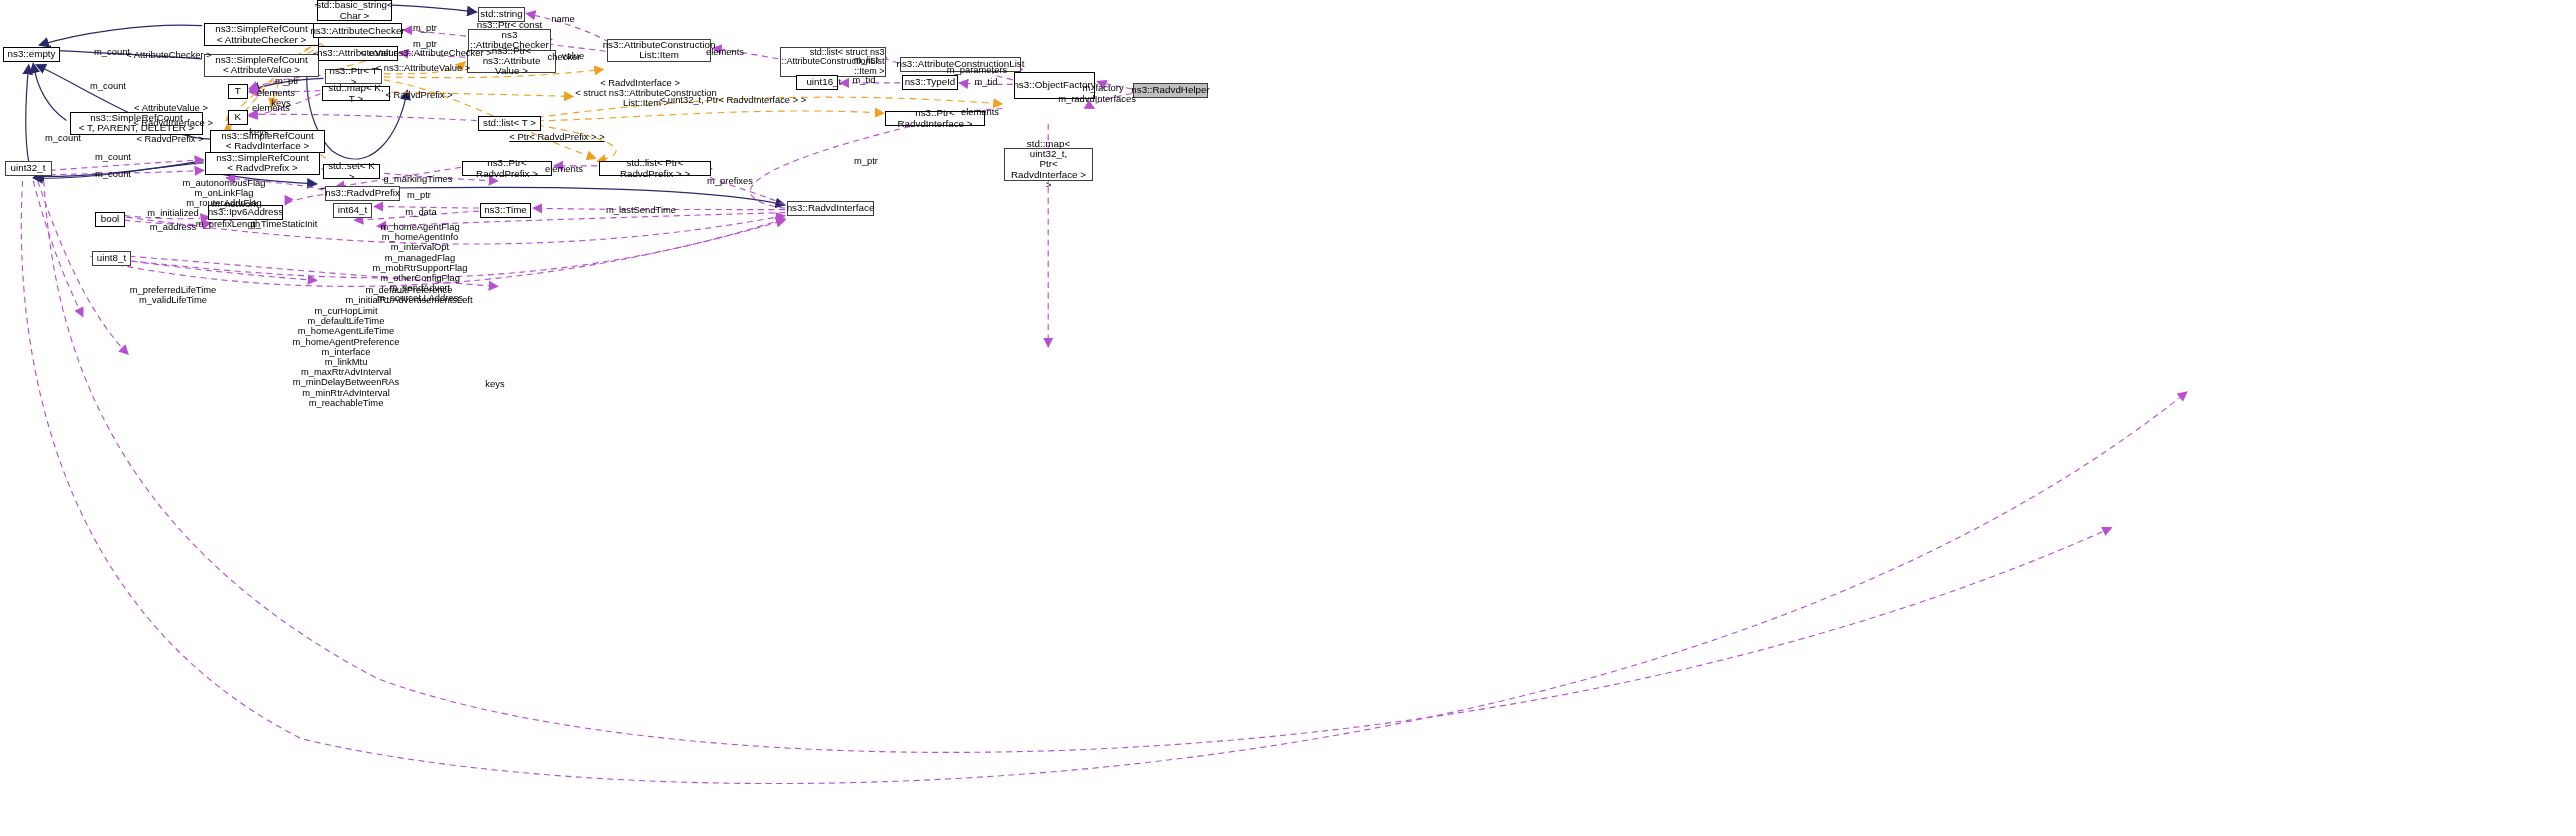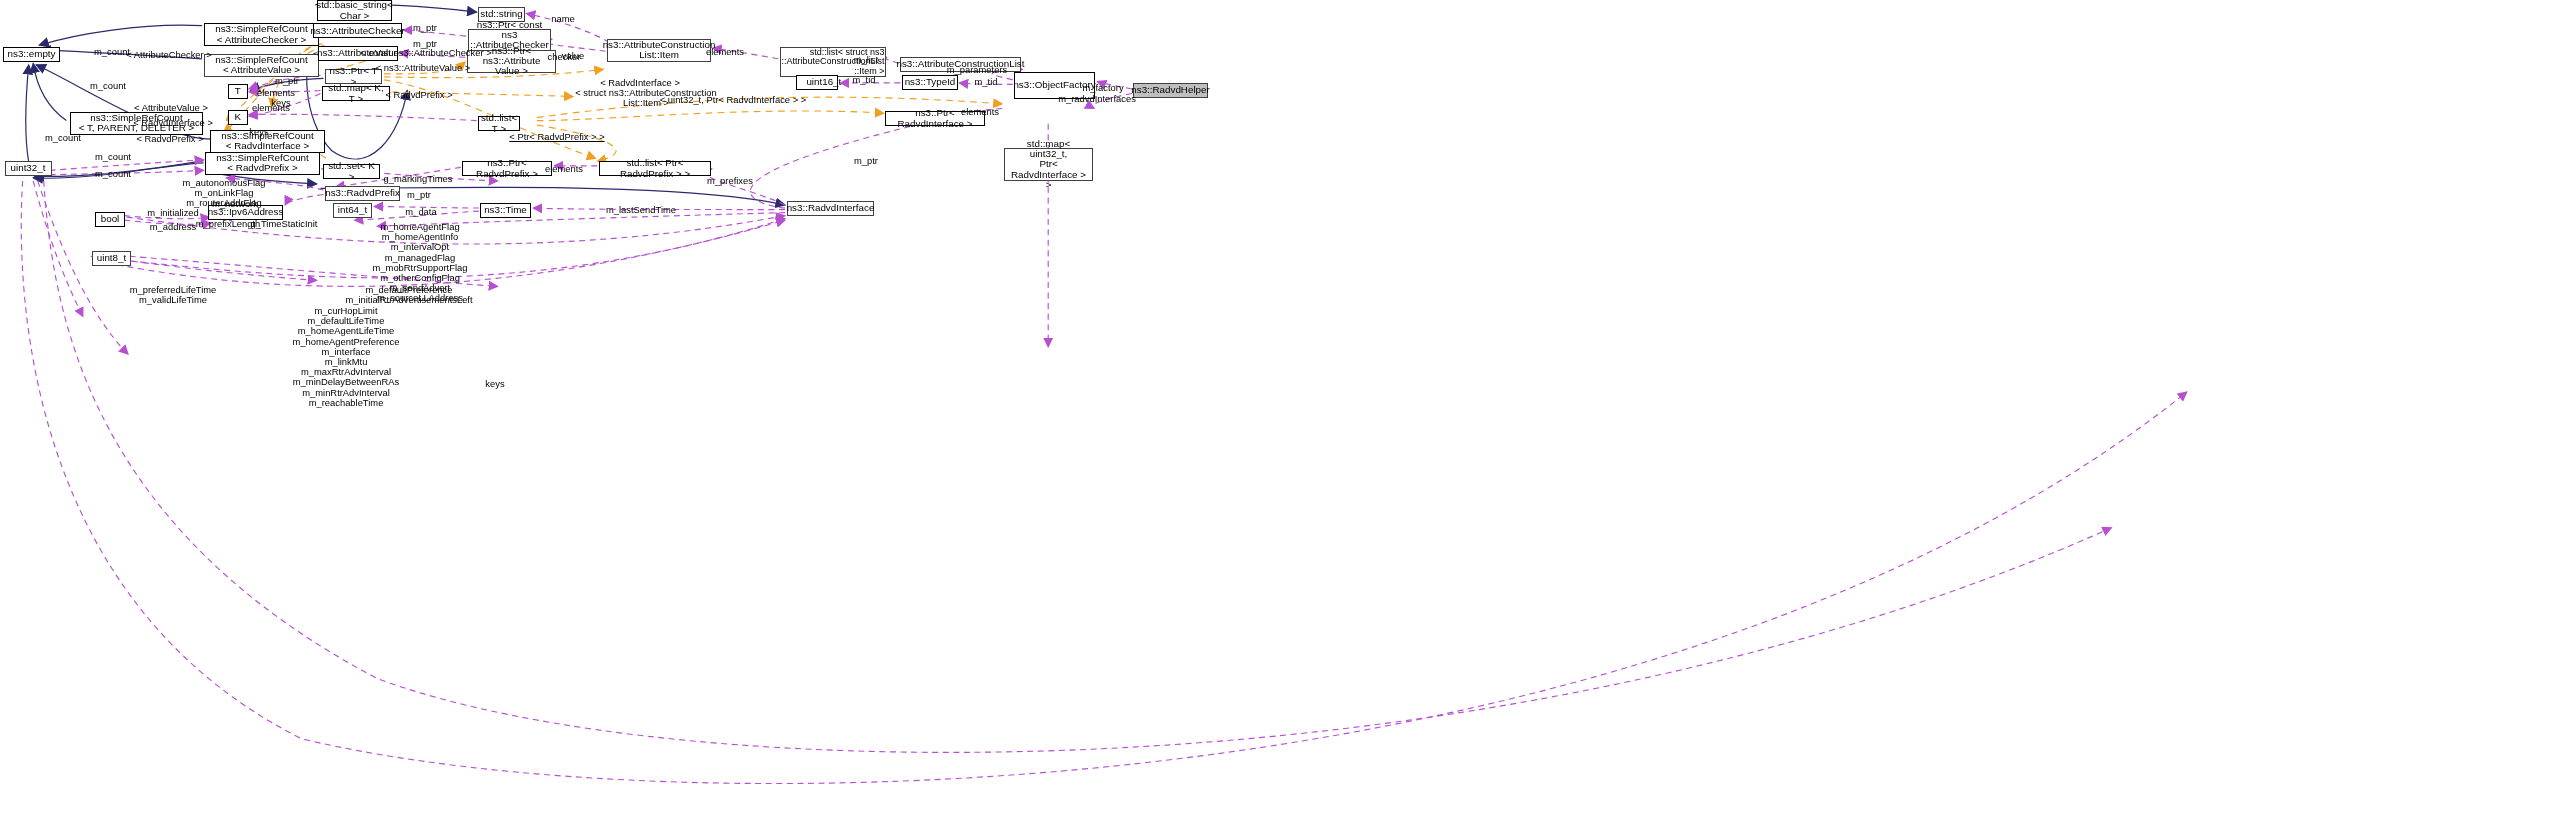--- a/index.html
+++ b/index.html
@@ -159,21 +159,21 @@
       <div class="node thick" style="left: 467px; top: 50px; width: 89px; height: 22.6px;">ns3::Ptr&lt; ns3::Attribute
 Value &gt;</div>
       <div class="node" style="left: 1014px; top: 72px; width: 81px; height: 27px;">ns3::ObjectFactory</div>
       <div class="node" style="left: 796px; top: 75px; width: 42px; height: 15px; padding-left: 16px;">uint16_t</div>
       <div class="node" style="left: 902px; top: 75px; width: 56px; height: 15px;">ns3::TypeId</div>
       <div class="node highlight" style="left: 1133px; top: 83px; width: 75px; height: 15px;">ns3::RadvdHelper</div>
       <div class="node thick" style="left: 325px; top: 69px; width: 57px; height: 15px;">ns3::Ptr&lt; T &gt;</div>
       <div class="node" style="left: 228px; top: 84px; width: 19.6px; height: 15px;">T</div>
       <div class="node" style="left: 322px; top: 86px; width: 68px; height: 15px;">std::map&lt; K, T &gt;</div>
       <div class="node" style="left: 228px; top: 110px; width: 19.6px; height: 15px;">K</div>
-      <div class="node" style="left: 478px; top: 116px; width: 42px; height: 15px;">std::list&lt; T &gt;</div>
+      <div class="node" style="left: 478px; top: 116px; width: 63px; height: 15px;">std::list&lt; T &gt;</div>
       <div class="node thick" style="left: 1004px; top: 100px; width: 89px; height: 33px; margin-top: 48px;">std::map&lt; uint32_t,
  Ptr&lt; RadvdInterface &gt; &gt;</div>
       <div class="node" style="left: 885px; top: 111px; width: 100px; height: 15px;">ns3::Ptr&lt; RadvdInterface &gt;</div>
       <div class="node" style="left: 323px; top: 164px; width: 57px; height: 15px;">std::set&lt; K &gt;</div>
       <div class="node" style="left: 462px; top: 161px; width: 90px; height: 15px;">ns3::Ptr&lt; RadvdPrefix &gt;</div>
       <div class="node" style="left: 599px; top: 161px; width: 112px; height: 15px;">std::list&lt; Ptr&lt; RadvdPrefix &gt; &gt;</div>
       <div class="node thick" style="left: 325px; top: 186px; width: 75px; height: 15px;">ns3::RadvdPrefix</div>
       <div class="node" style="left: 208px; top: 205px; width: 75px; height: 15px;">ns3::Ipv6Address</div>
       <div class="node thick" style="left: 333px; top: 203px; width: 39px; height: 15px;">int64_t</div>
       <div class="node" style="left: 480px; top: 203px; width: 51px; height: 15px;">ns3::Time</div>

